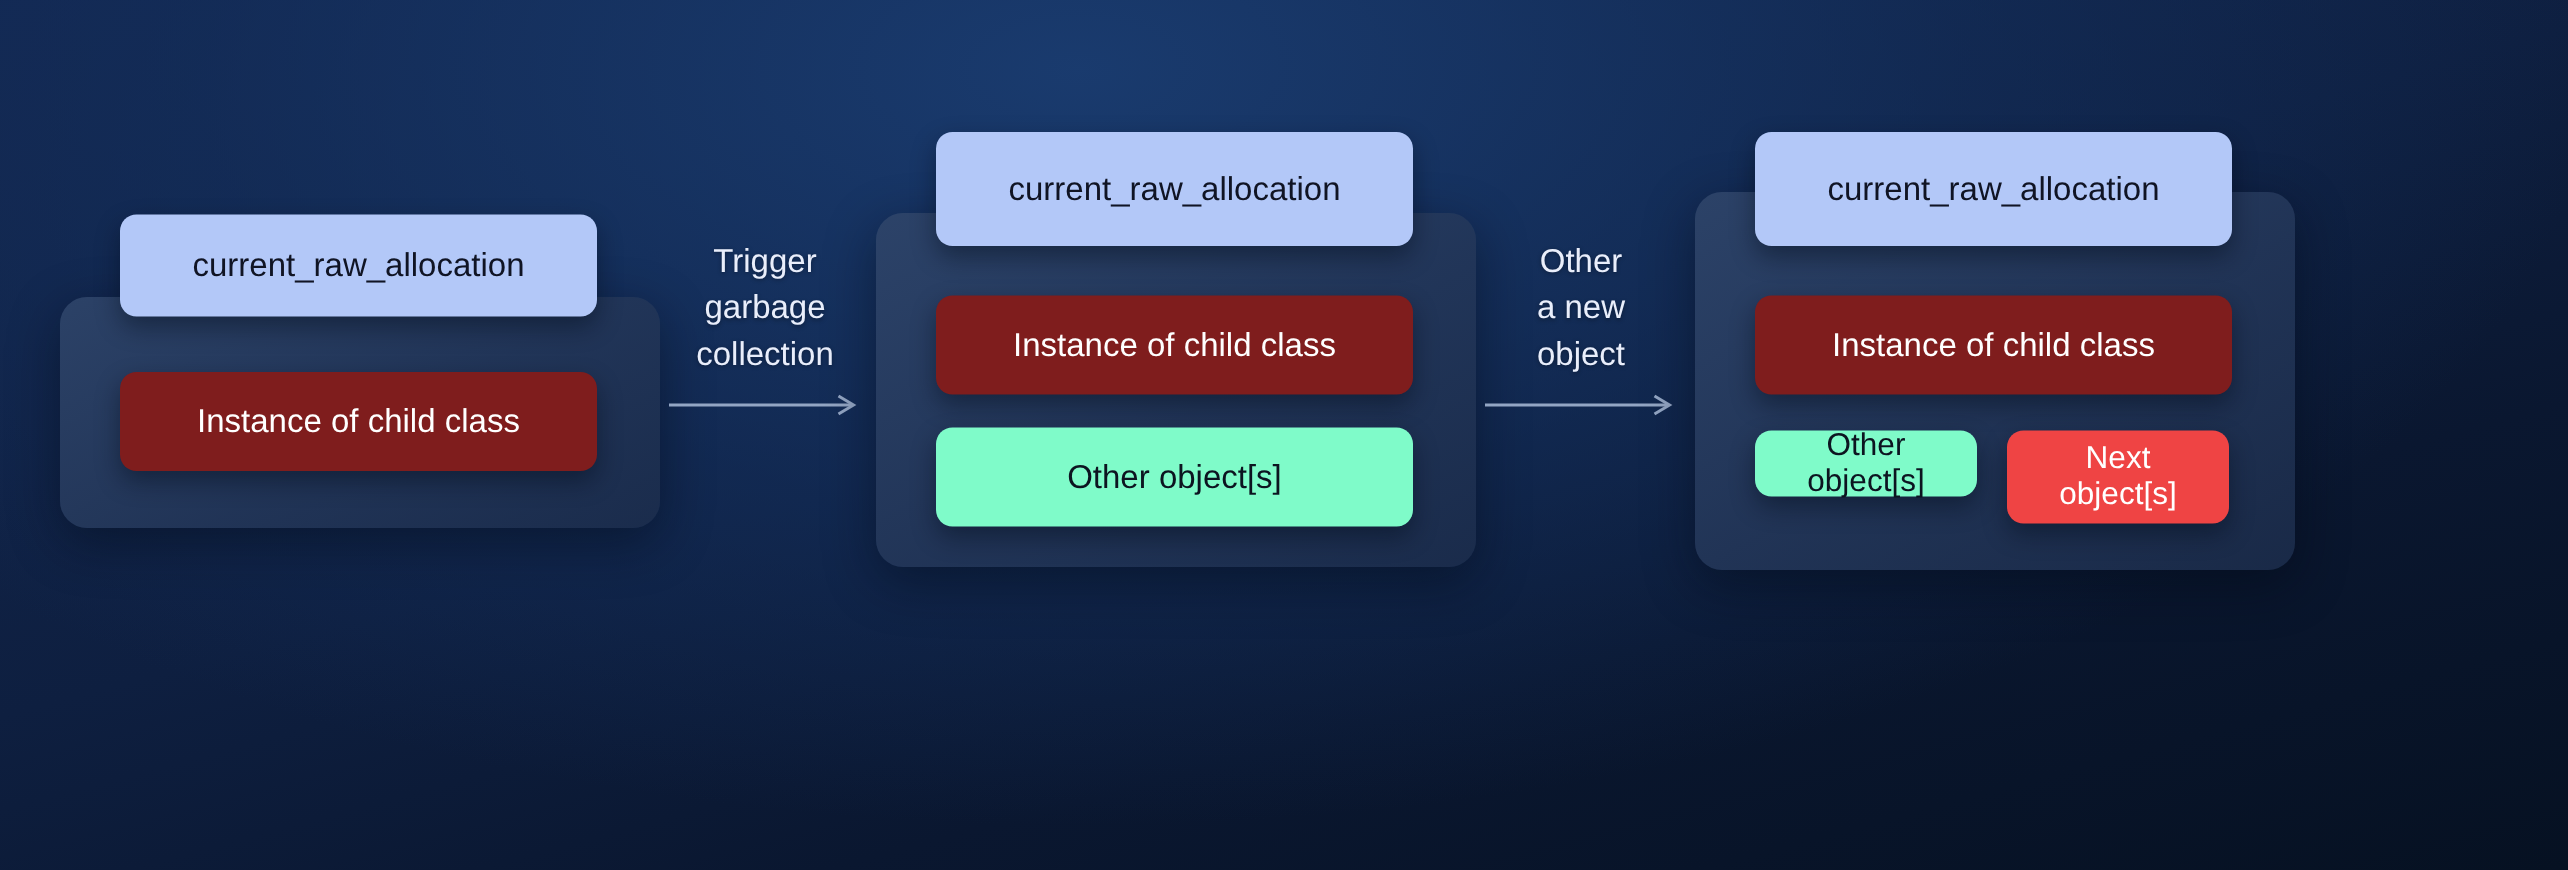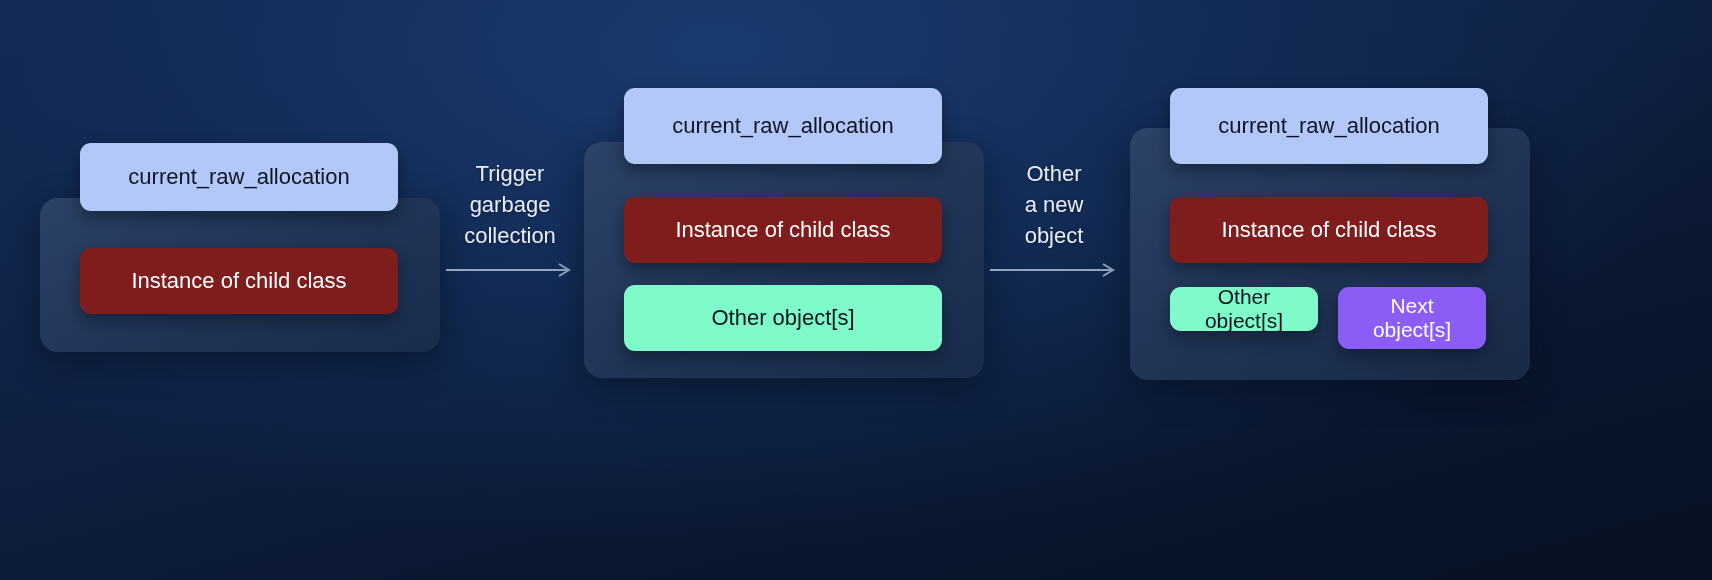--- a/index.html
+++ b/index.html
@@ -45,21 +45,21 @@
     justify-content: center;
     text-align: center;
     line-height: 1.16;
     box-shadow: 0 7px 16px rgba(3,9,22,0.42);
     white-space: pre-line;
   }
 
   .card-lightblue { background: #b3c8f8; color: #101424; }
   .card-blue      { background: #7f1d1d; color: #ffffff; }
   .card-green     { background: #7ffbc9; color: #0c1420; }
-  .card-red       { background: #8b5cf6; color: #ffffff; }
+  .card-red       { background: #ef4444; color: #ffffff; }
 
   
   .c1-alloc { left: 80px;  top: 143px; width: 318px; height: 68px; font-size: 22px; }
   .c1-inst  { left: 80px;  top: 248px; width: 318px; height: 66px; font-size: 22px; }
 
   
   .c2-alloc { left: 624px; top: 88px;  width: 318px; height: 76px; font-size: 22px; }
   .c2-inst  { left: 624px; top: 197px; width: 318px; height: 66px; font-size: 22px; }
   .c2-other { left: 624px; top: 285px; width: 318px; height: 66px; font-size: 22px; }
 

